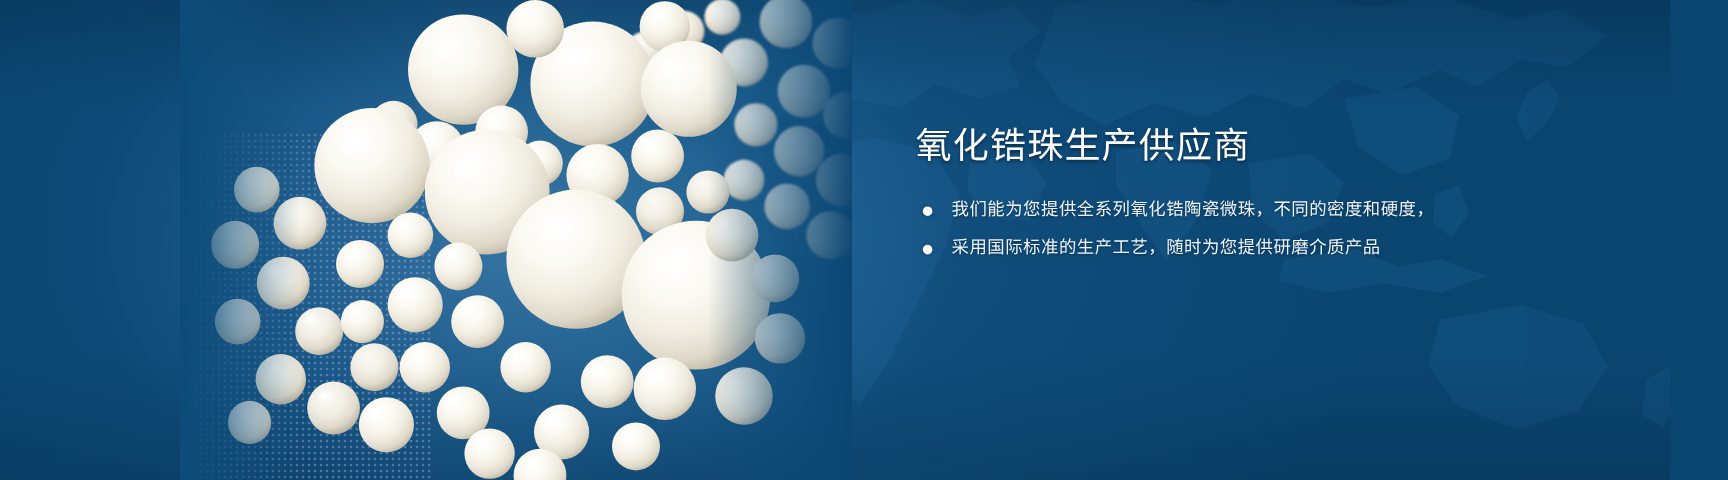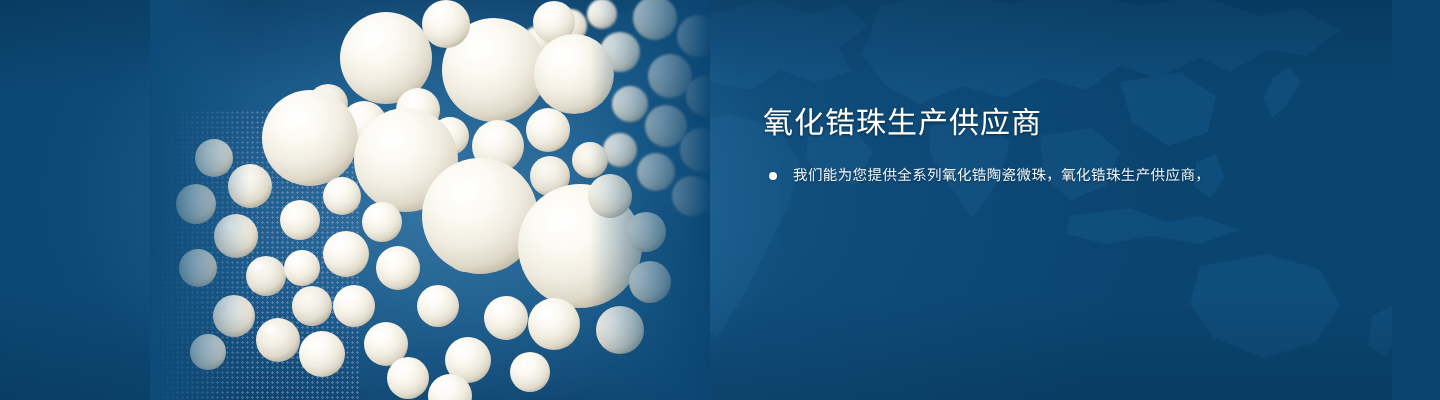--- a/index.html
+++ b/index.html
@@ -316,21 +316,25 @@
   </div>
 
   <div class="copy">
 
     <h1 class="headline">氧化锆珠生产供应商</h1>
 
     <ul class="bullets">
 
       <li class="bullet">
         <span class="bullet-dot"></span>
-        <span class="bullet-line">我们能为您提供全系列氧化锆陶瓷微珠，氧化锆珠生产供应商，</span>
+        <span class="bullet-line">我们能为您提供全系列氧化锆陶瓷微珠，不同的密度和硬度，</span>
       </li>
 
 
+      <li class="bullet">
+        <span class="bullet-dot"></span>
+        <span class="bullet-line">采用国际标准的生产工艺，随时为您提供研磨介质产品</span>
+      </li>
 
     </ul>
   </div>
 
 </div>
 
 </body></html>

